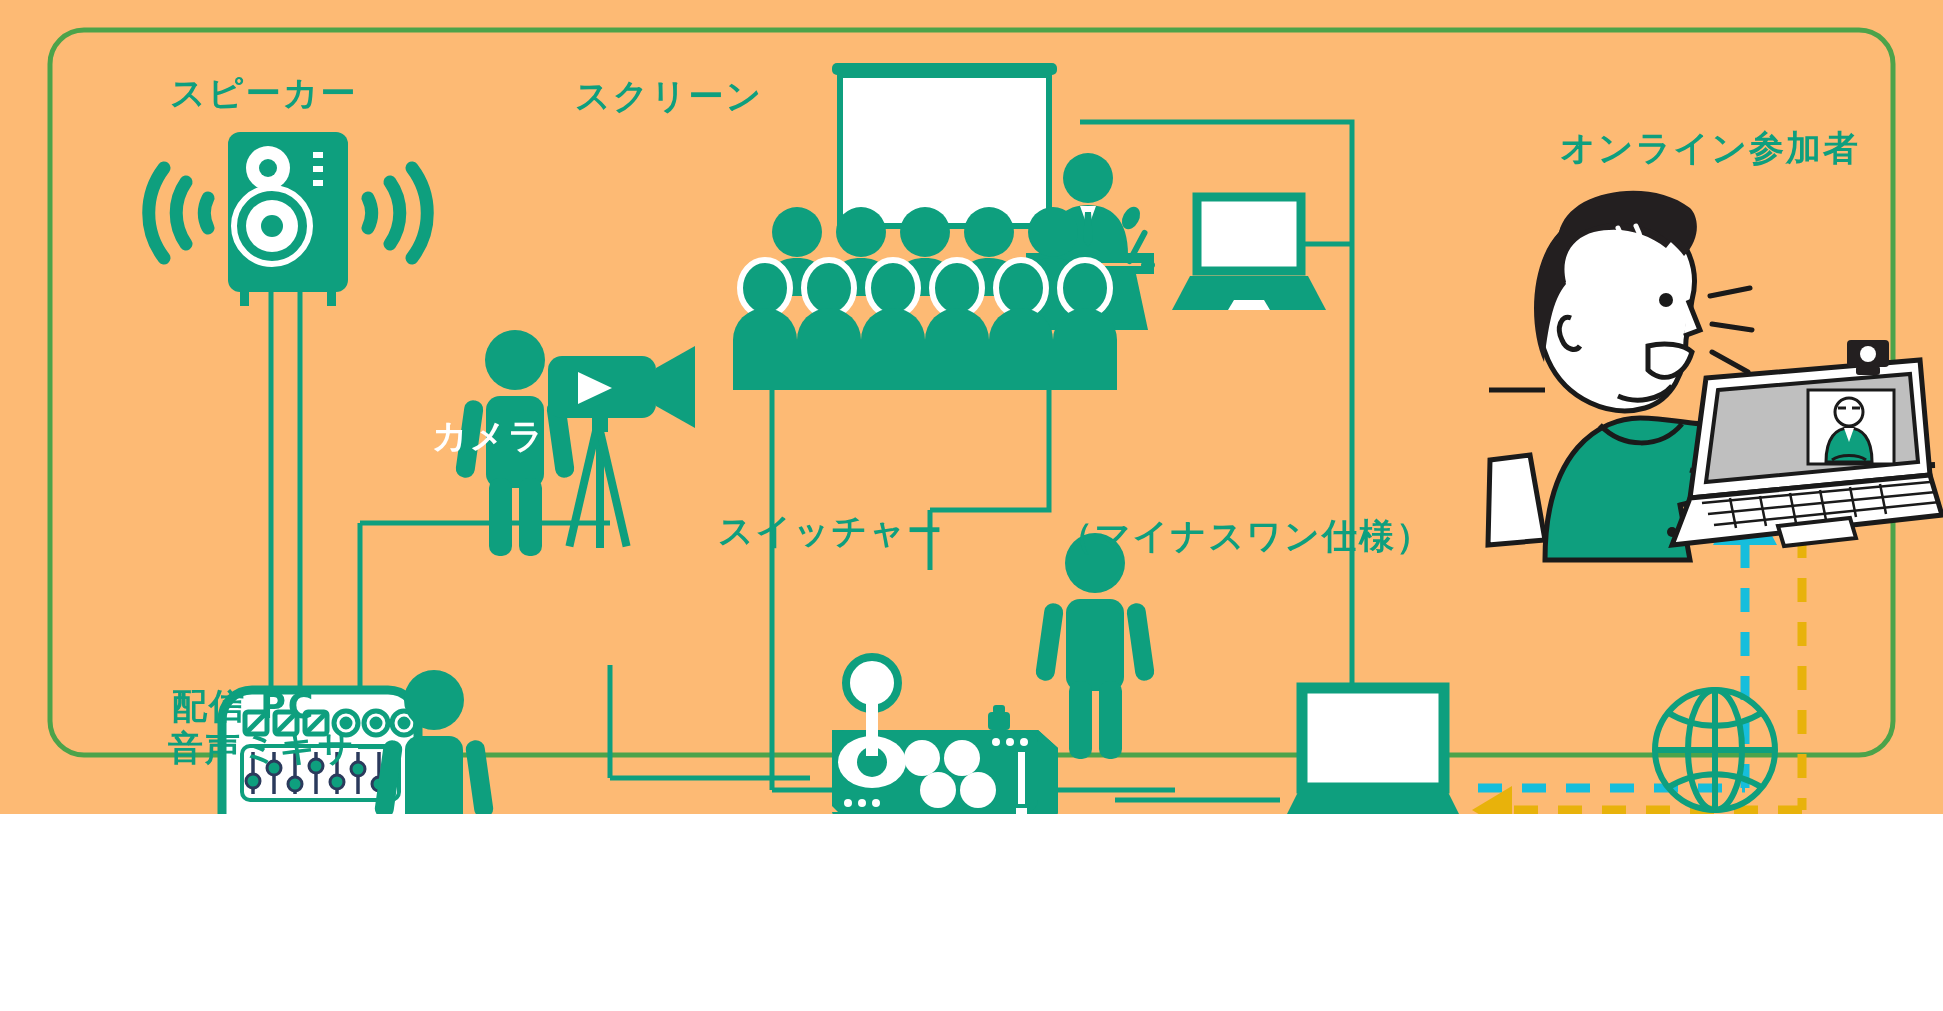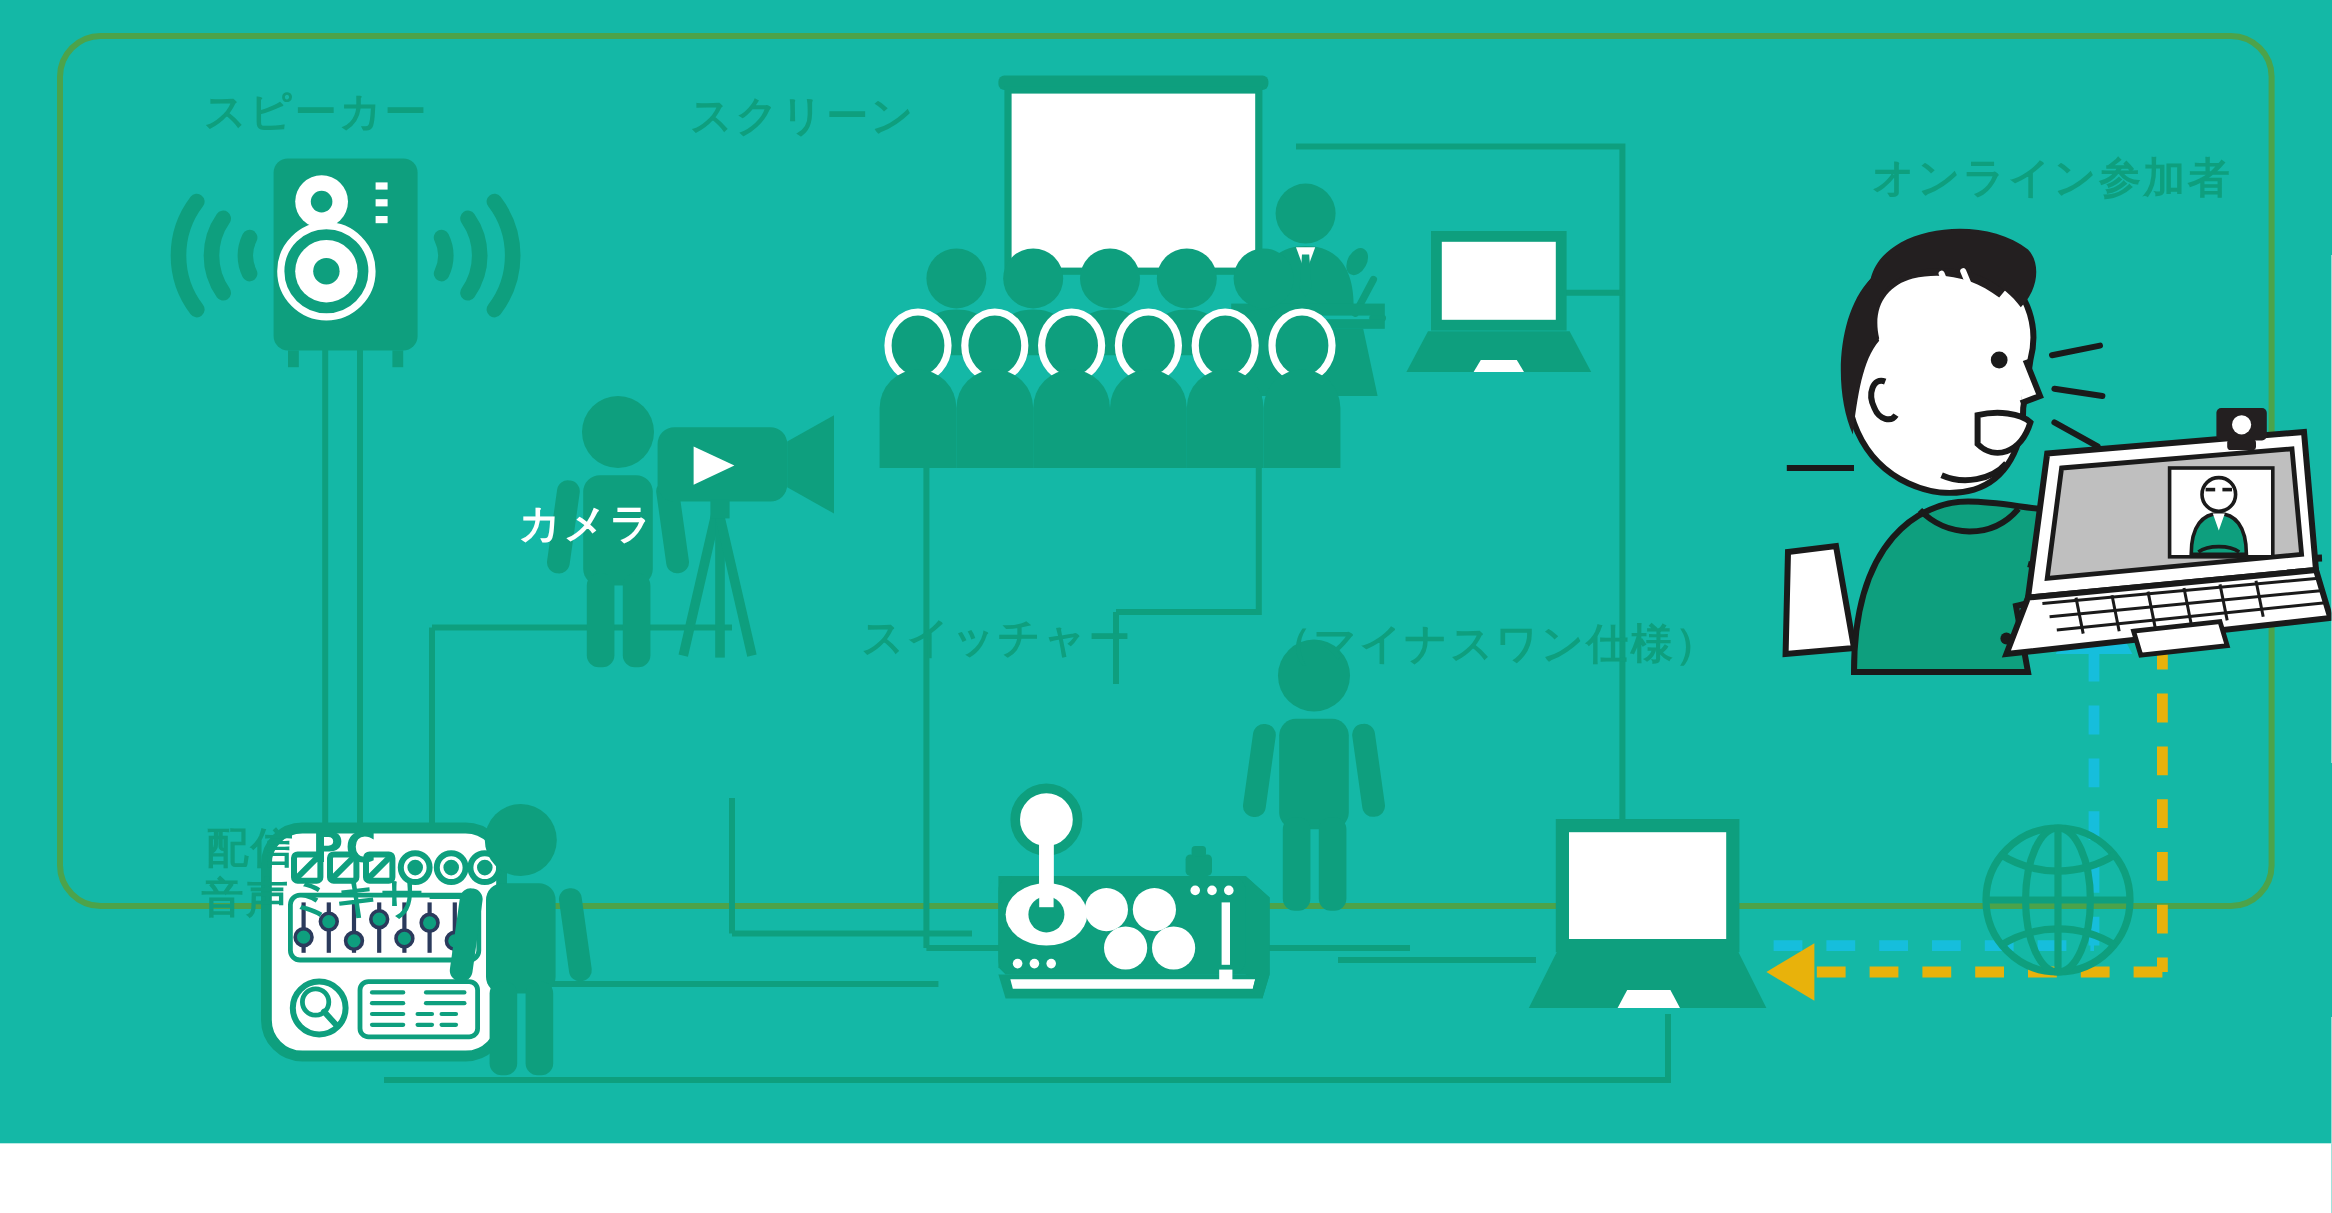--- a/index.html
+++ b/index.html
@@ -1,17 +1,17 @@
 <!DOCTYPE html>
 <html><head>
 <meta charset="utf-8">
 <style>
   html,body{margin:0;padding:0;background:#ffffff;}
   body{font-family:"Liberation Sans","DejaVu Sans",sans-serif;}
-  #stage{position:relative;width:1943px;height:953px;background:#14b8a6;overflow:hidden;}
+  #stage{position:relative;width:1943px;height:814px;background:#fdba74;overflow:hidden;}
   #stage svg{position:absolute;left:0;top:0;}
   .lbl{fill:#0E9F7E;font-family:"DejaVu Sans","Liberation Sans",sans-serif;font-size:35px;font-weight:700;letter-spacing:2px;}
   .lbl-white{fill:#ffffff;font-family:"DejaVu Sans","Liberation Sans",sans-serif;font-size:35px;font-weight:700;letter-spacing:2px;}
 </style>
 </head>
 <body>
 
 <div id="stage">
   <svg width="1943" height="1011" viewBox="0 0 1943 1011" xmlns="http://www.w3.org/2000/svg">
 

